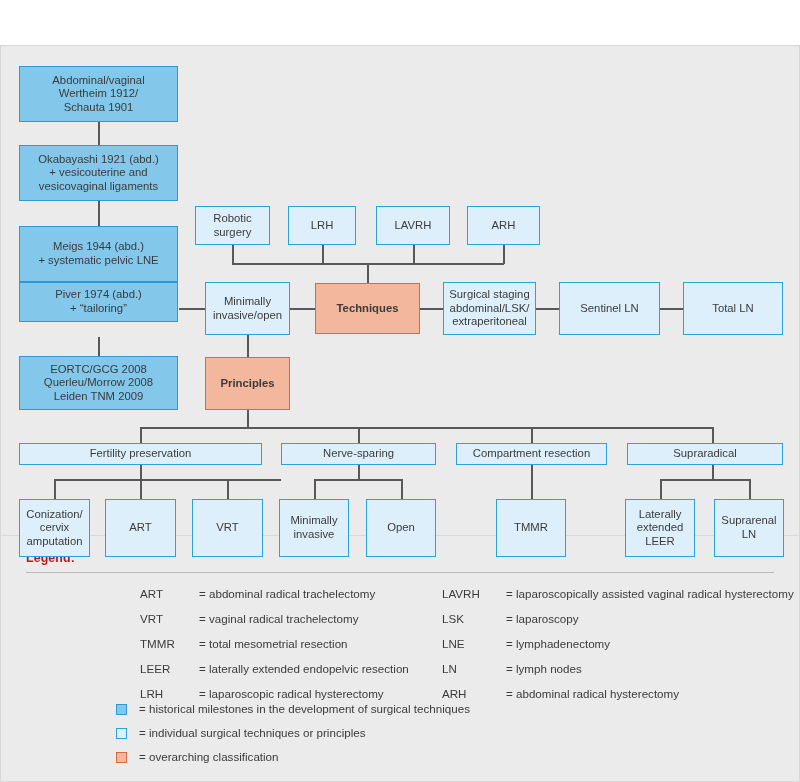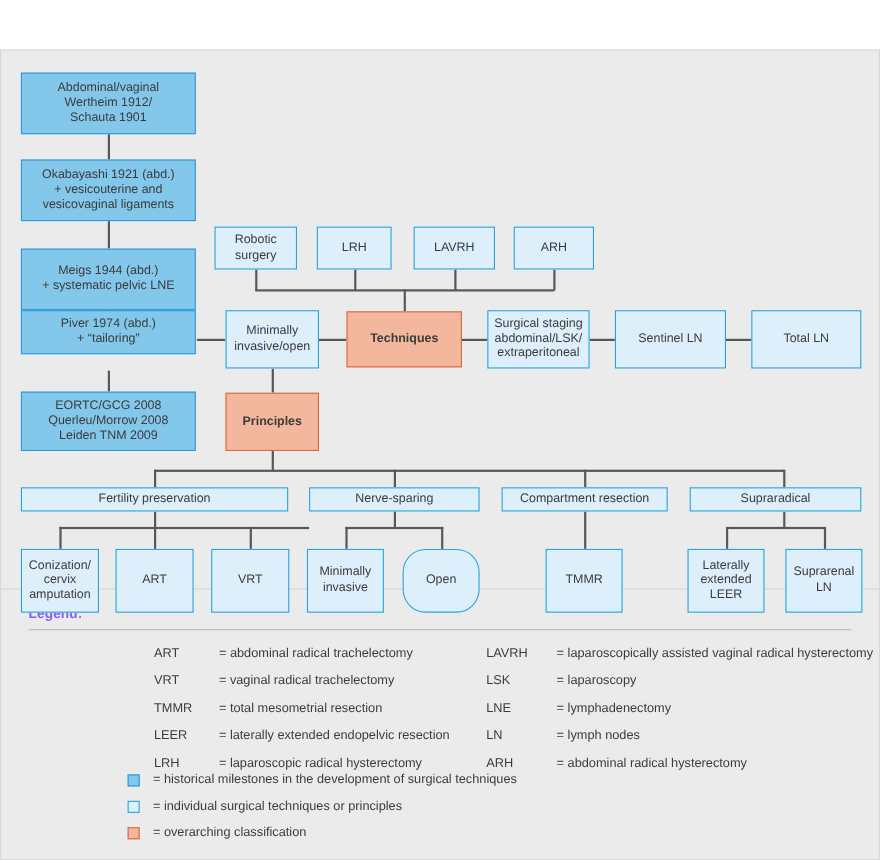--- a/index.html
+++ b/index.html
@@ -42,21 +42,21 @@
   .node.classification{background:#f2b79c;border-color:#d96a3f;font-weight:bold;}
 
   
   .ln{position:absolute;background:#58585a;z-index:1;}
   .ln.v{width:1.6px;}
   .ln.h{height:1.6px;}
 
   
   .legend-title{
     position:absolute;left:26px;top:551px;
-    font-size:12.4px;font-weight:bold;color:#8b5cf6;
+    font-size:12.4px;font-weight:bold;color:#b91c1c;
     letter-spacing:.1px;
   }
   .legend-rule{
     position:absolute;left:26px;top:572px;width:748px;height:1px;
     background:#b9b9b9;
   }
   .abbr-row{position:absolute;font-size:11.6px;color:#3b3b3b;white-space:nowrap;}
   .abbr-row .ab{position:absolute;left:0;top:0;}
   .abbr-row .df{position:absolute;top:0;}
   .legend-col-left .df{left:59px;}
@@ -225,21 +225,21 @@
 
     <div class="node" style="left:191px;top:453px;width:71px;height:58px;">
       <span class="txt">VRT</span>
       </div>
 
     <div class="node" style="left:278px;top:453px;width:70px;height:58px;">
       <span class="txt">Minimally
 invasive</span>
       </div>
 
-    <div class="node" style="left:365px;top:453px;width:70px;height:58px;border-radius:21px;">
+    <div class="node" style="left:365px;top:453px;width:70px;height:58px;">
       <span class="txt">Open</span>
       </div>
 
     <div class="node" style="left:495px;top:453px;width:70px;height:58px;">
       <span class="txt">TMMR</span>
       </div>
 
     <div class="node" style="left:624px;top:453px;width:70px;height:58px;">
       <span class="txt">Laterally
 extended

